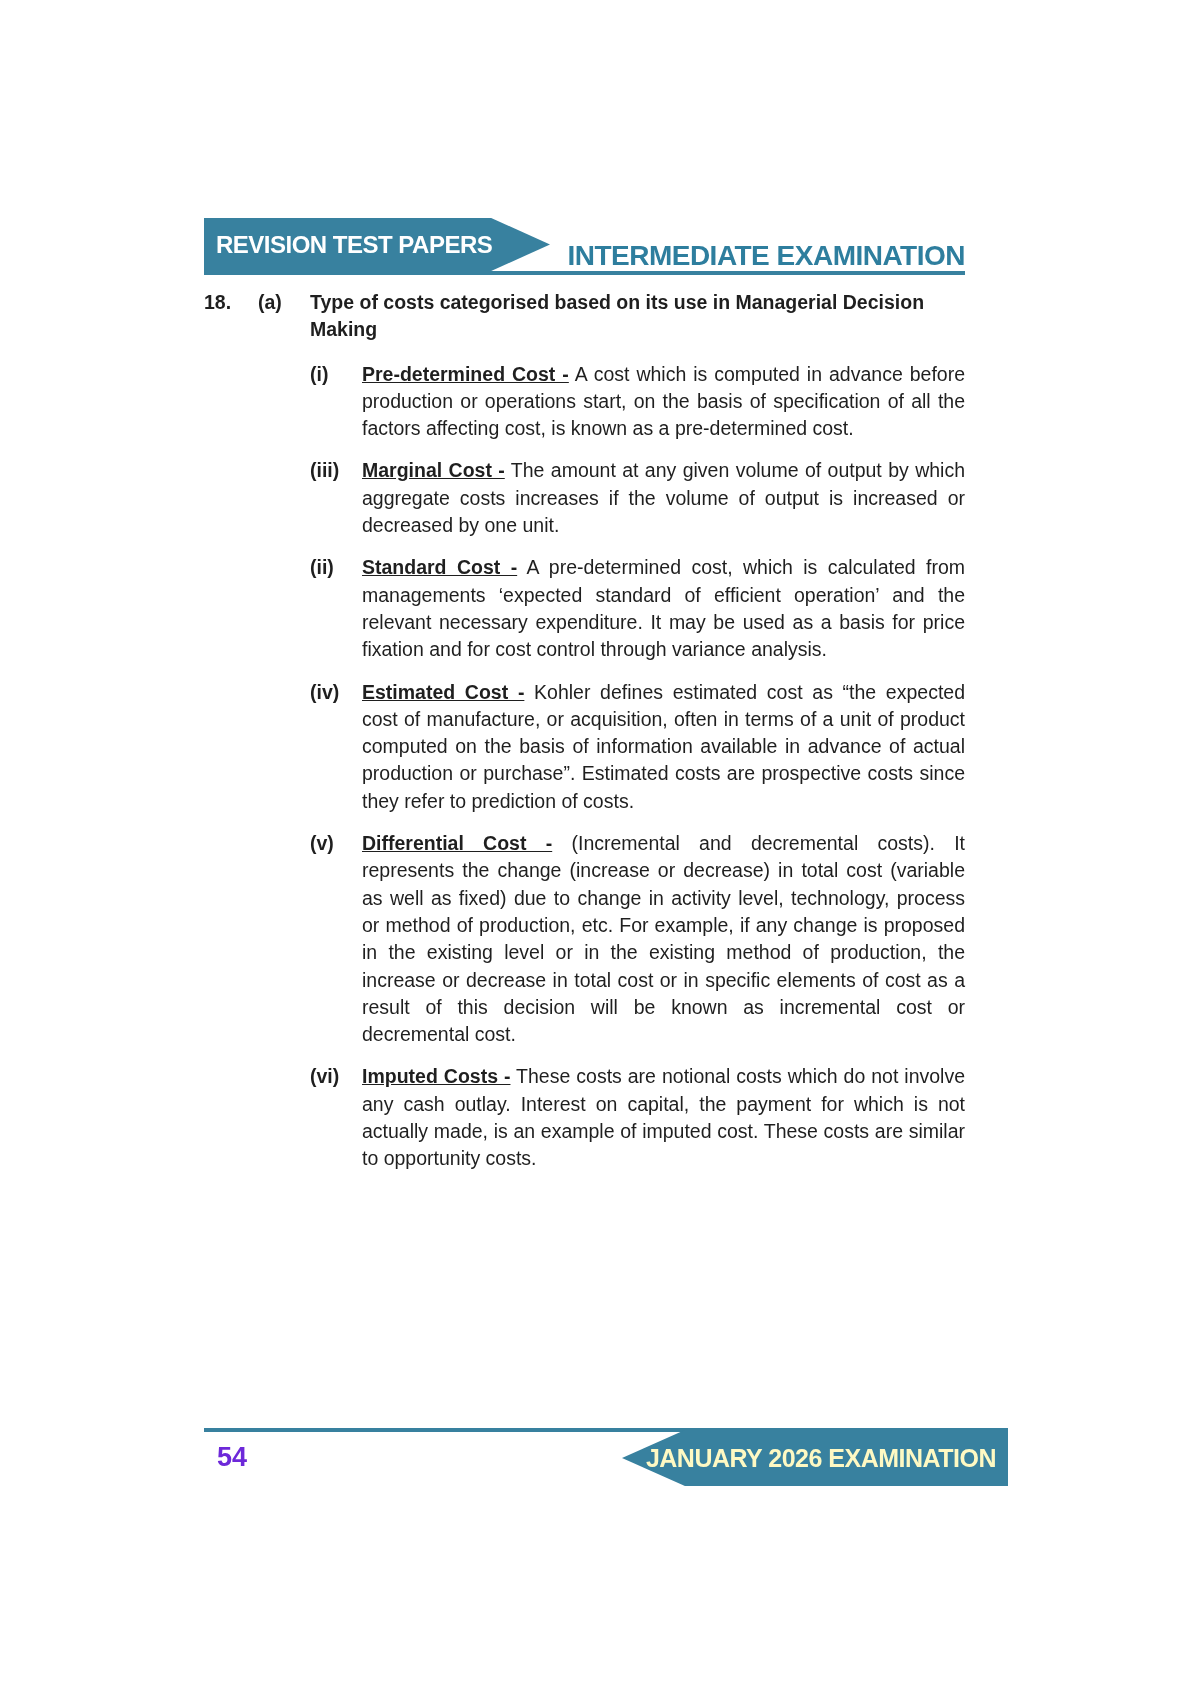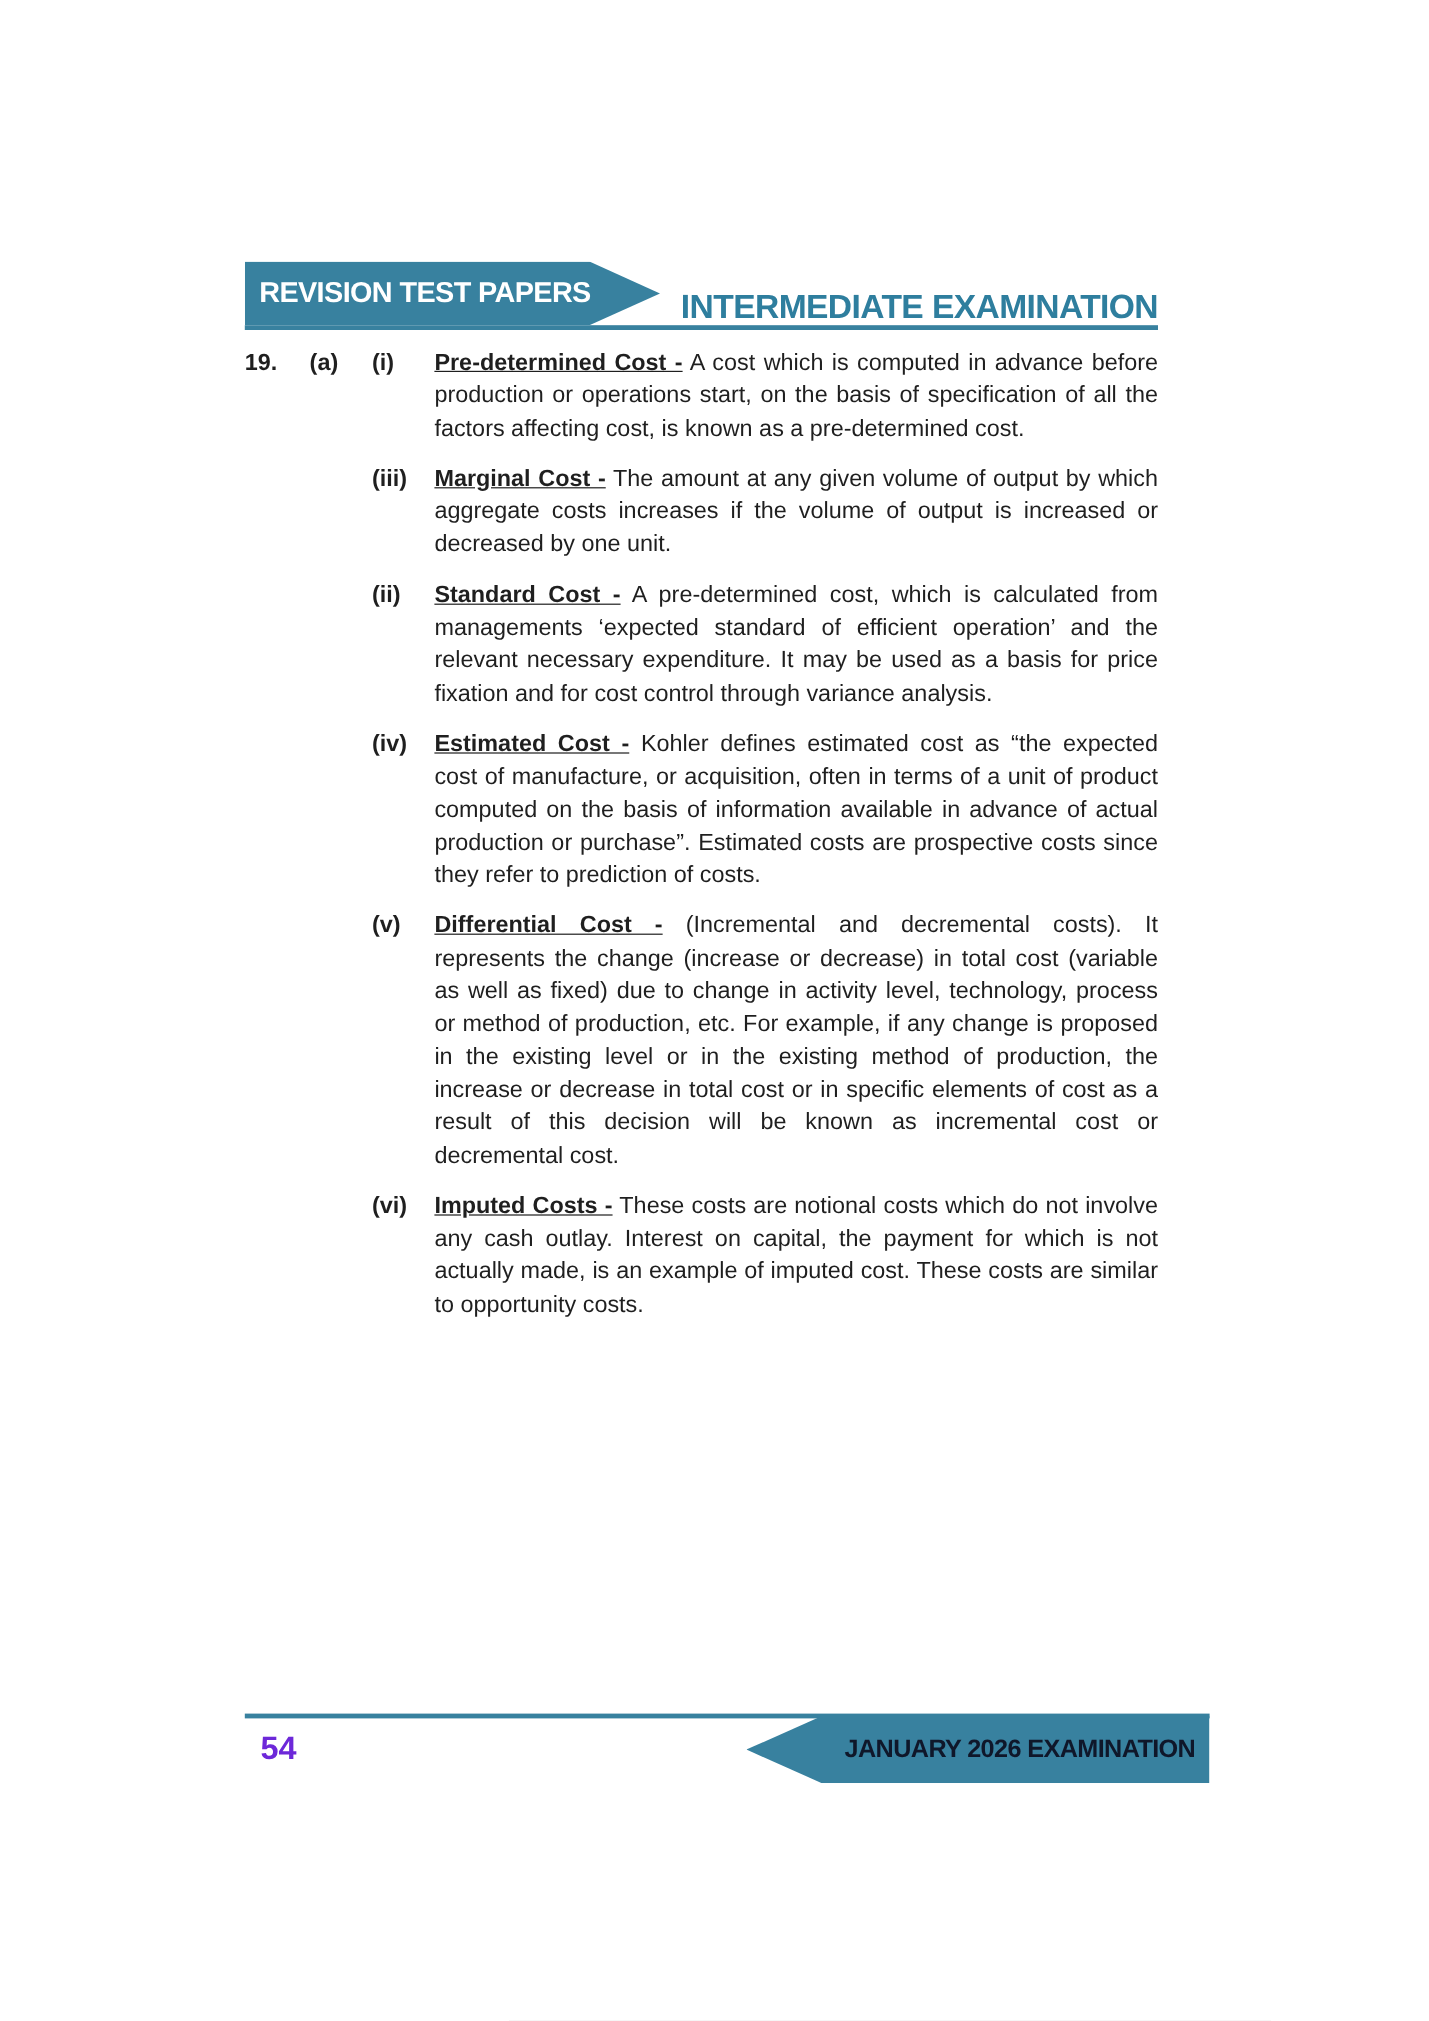--- a/index.html
+++ b/index.html
@@ -108,23 +108,23 @@
     width: 386px;
     height: 56px;
     background: #38819f;
     clip-path: polygon(16.3% 0, 100% 0, 100% 100%, 16.3% 100%, 0 50%);
     display: flex;
     align-items: center;
     justify-content: flex-end;
     padding-right: 12px;
   }
   .banner-bottom-label {
-    color: #0f172a;
+    color: #fef9c3;
     font-weight: bold;
-    font-size: 21px;
+    font-size: 25px;
     letter-spacing: -0.5px;
     white-space: nowrap;
   }
   .page-num {
     position: absolute;
     left: 217px;
     top: 1442px;
     color: #6d28d9;
     font-weight: bold;
     font-size: 27px;
@@ -136,24 +136,25 @@
 <div class="page">
 
   <div class="banner-top">
     <span class="banner-top-label">REVISION TEST PAPERS</span>
   </div>
   <div class="header-title">INTERMEDIATE EXAMINATION</div>
   <div class="header-rule"></div>
 
   <div class="content">
     <div class="q-row">
-      <div class="q-num">19.</div>
+      <div class="q-num">18.</div>
       <div class="q-part">(a)</div>
       <div class="q-body">
 
+        <div class="q-heading">Type of costs categorised based on its use in Managerial Decision Making</div>
 
         <div class="item">
           <div class="item-marker">(i)</div>
           <div class="item-text"><span class="term">Pre-determined Cost -</span> <span>A cost which is computed in advance before production or operations start, on the basis of specification of all the factors affecting cost, is known as a pre-determined cost.</span></div>
         </div>
 
         <div class="item">
           <div class="item-marker">(iii)</div>
           <div class="item-text"><span class="term">Marginal Cost -</span> <span>The amount at any given volume of output by which aggregate costs increases if the volume of output is increased or decreased by one unit.</span></div>
         </div>

